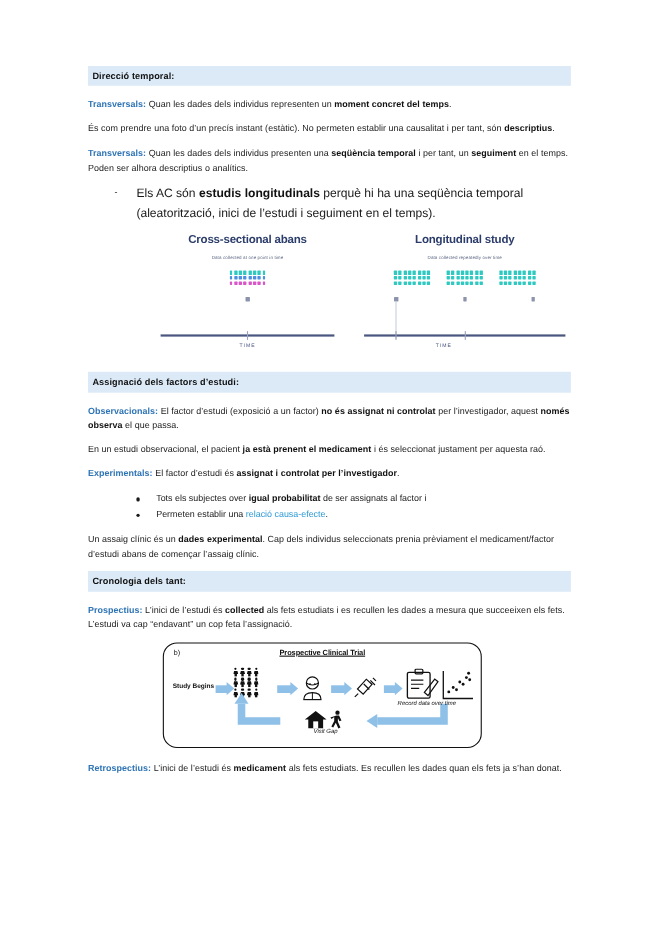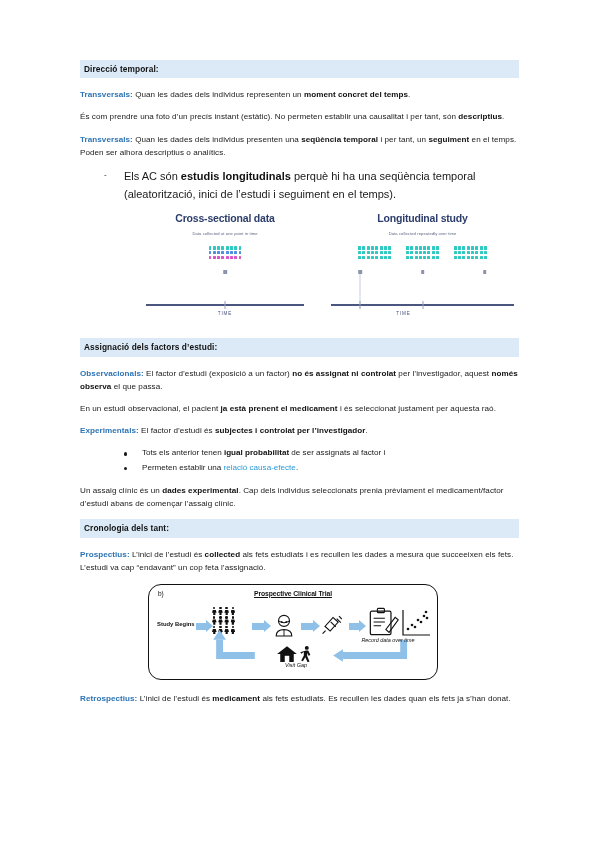--- a/index.html
+++ b/index.html
@@ -297,21 +297,21 @@
   <div class="dash-item">
     <span class="mk">-</span>
     <span class="tx">
       <span>Els AC són </span><span class="b">estudis longitudinals</span><span> perquè hi ha una seqüència temporal (aleatorització, inici de l’estudi i seguiment en el temps).</span>
     </span>
   </div>
 
   <div class="fig-studies">
 
     <div class="col left">
-      <div class="fig-title">Cross-sectional data</div>
+      <div class="fig-title">Cross-sectional abans</div>
       <div class="fig-sub">Data collected at one point in time</div>
 
       <div class="grids">
         <div class="grid">
           <i class="c-teal"></i>
             <i class="c-teal"></i>
             <i class="c-teal"></i>
             <i class="c-teal"></i>
             <i class="c-teal"></i>
             <i class="c-teal"></i>
@@ -454,26 +454,26 @@
 
   <p class="para">
     <span class="kw">Observacionals:</span><span> El factor d’estudi (exposició a un factor) </span><span class="b">no és assignat ni controlat</span><span> per l’investigador, aquest </span><span class="b">només observa</span><span> el que passa.</span>
   </p>
 
   <p class="para">
     <span>En un estudi observacional, el pacient </span><span class="b">ja està prenent el medicament</span><span> i és seleccionat justament per aquesta raó.</span>
   </p>
 
   <p class="para">
-    <span class="kw">Experimentals:</span><span> El factor d’estudi és </span><span class="b">subjectes i controlat per l’investigador</span><span>.</span>
+    <span class="kw">Experimentals:</span><span> El factor d’estudi és </span><span class="b">assignat i controlat per l’investigador</span><span>.</span>
   </p>
 
   <ul class="bullets">
     <li>
-      <span>Tots els anterior tenen </span><span class="b">igual probabilitat</span><span> de ser assignats al factor i</span>
+      <span>Tots els subjectes over </span><span class="b">igual probabilitat</span><span> de ser assignats al factor i</span>
     </li>
     <li>
       <span>Permeten establir una </span><span class="blue-b">relació causa-efecte</span><span>.</span>
     </li>
   </ul>
 
   <p class="para">
     <span>Un assaig clínic és un </span><span class="b">dades experimental</span><span>. Cap dels individus seleccionats prenia prèviament el medicament/factor d’estudi abans de començar l’assaig clínic.</span>
   </p>
 

